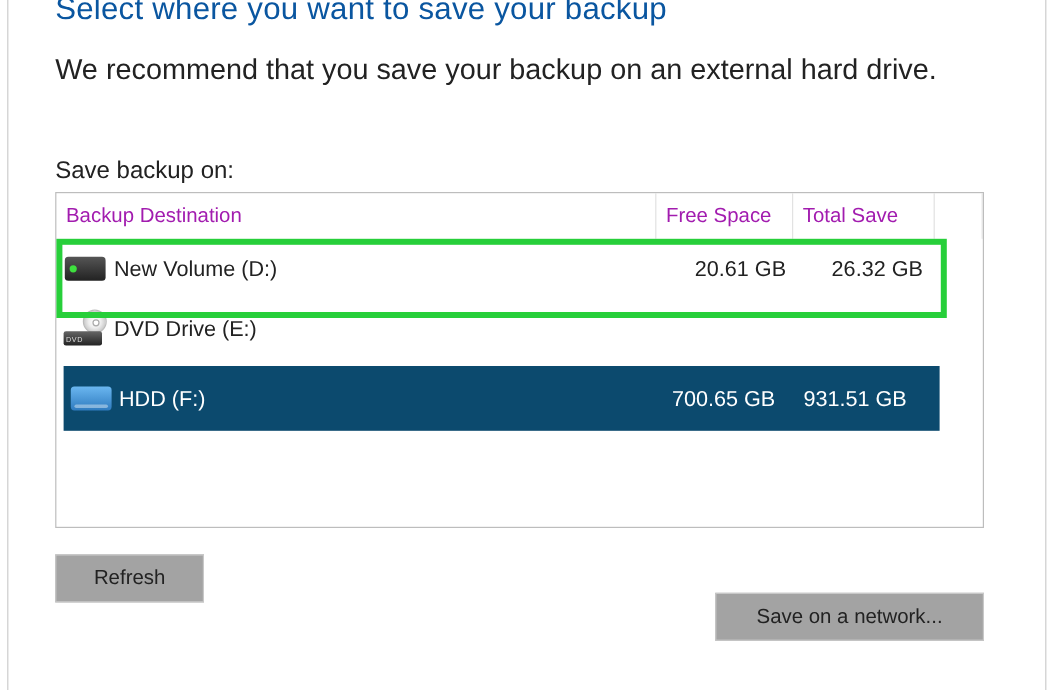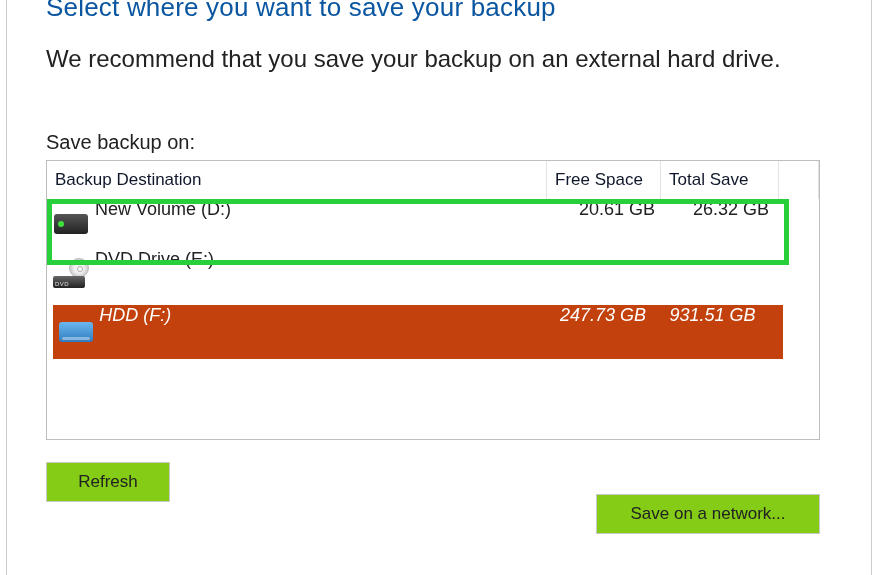--- a/index.html
+++ b/index.html
@@ -46,30 +46,31 @@
       width: 774px;
       height: 280px;
       position: relative;
       background: #fff;
     }
     .thead {
       display: flex;
       height: 38px;
       align-items: center;
       font-size: 17px;
-      color: #0f172a;
+      color: #a21caf;
     }
     .thead .col { border-right: 1px solid #e2e2e2; height: 100%; display: flex; align-items: center; padding-left: 8px; }
     .col-dest { width: 500px; }
     .col-free { width: 114px; text-align: center; }
     .col-total { width: 118px; }
     .col-end { flex: 1; border-right: none; }
     .rows { position: relative; }
     .row {
       display: flex;
+      align-items: center;
       height: 50px;
       font-size: 18px;
       color: #222;
       cursor: default;
     }
     .row .icon-cell {
       width: 48px;
       display: flex;
       align-items: center;
       justify-content: center;
@@ -80,27 +81,26 @@
     .highlight-box {
       position: absolute;
       left: 0px;
       top: 0px;
       width: 742px;
       height: 66px;
       border: 5px solid #27cf3a;
       pointer-events: none;
     }
     .row.selected {
-      background: #c2410c;
+      background: #0c4a6e;
       color: #fff;
       width: 730px;
       height: 54px;
       margin-left: 6px;
       margin-top: 6px;
-      font-style: italic;
     }
     .row.selected .name-cell { width: 446px; }
 
     
     .drive-icon {
       width: 34px;
       height: 20px;
       position: relative;
       background: linear-gradient(#555 0%, #222 100%);
       border-radius: 3px;
@@ -157,21 +157,21 @@
     .button-row {
       display: flex;
       width: 774px;
       justify-content: space-between;
       margin-top: 22px;
     }
     .btn {
       font-family: inherit;
       font-size: 17px;
       color: #222;
-      background: #84cc16;
+      background: #a3a3a3;
       border: 1px solid #c8c8c8;
       height: 40px;
       cursor: pointer;
     }
     .btn-refresh { width: 124px; }
     .btn-network { width: 224px; margin-top: 32px; }
   </style>
 </head>
 <body>
 
@@ -214,21 +214,21 @@
         <div class="total-cell"></div>
       </div>
 
       <div class="selected-wrap">
         <div class="highlight-box"></div>
         <div class="row selected">
           <div class="icon-cell">
               <div class="drive-icon-blue"></div>
             </div>
           <div class="name-cell">HDD (F:)</div>
-          <div class="free-cell">247.73 GB</div>
+          <div class="free-cell">700.65 GB</div>
           <div class="total-cell">931.51 GB</div>
         </div>
       </div>
     </div>
   </div>
 
   <div class="button-row">
     <button class="btn btn-refresh">Refresh</button>
     <button class="btn btn-network">Save on a network...</button>
   </div>

